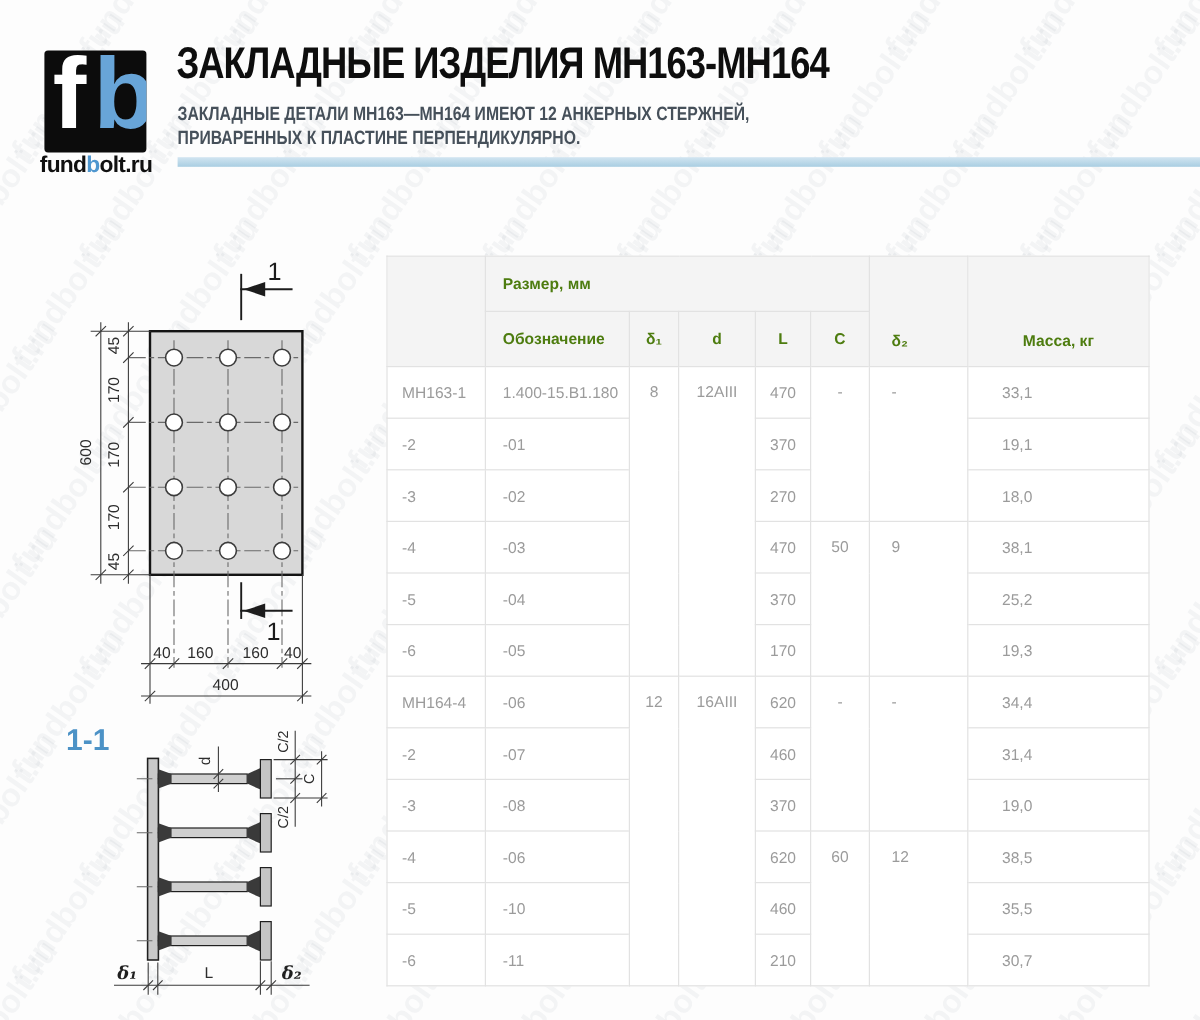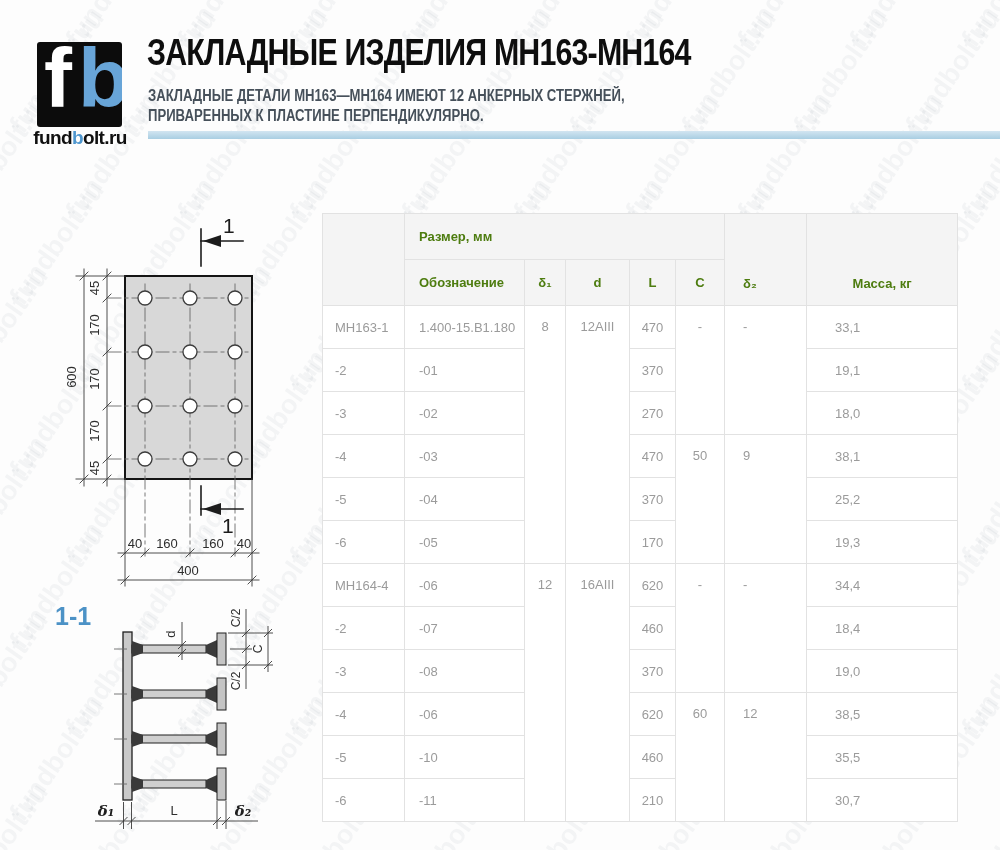--- a/index.html
+++ b/index.html
@@ -421,21 +421,21 @@
       <td rowspan="6" class="ctr mergetop">16АIII</td>
       <td class="ctr">620</td>
       <td rowspan="3" class="ctr mergetop">-</td>
       <td rowspan="3" class="pad18 mergetop">-</td>
       <td class="pad28">34,4</td>
     </tr>
     <tr>
       <td>-2</td>
       <td class="pad14">-07</td>
       <td class="ctr">460</td>
-      <td class="pad28">18,4</td>
+      <td class="pad28">31,4</td>
     </tr>
     <tr>
       <td>-3</td>
       <td class="pad14">-08</td>
       <td class="ctr">370</td>
       <td class="pad28">19,0</td>
     </tr>
     <tr>
       <td>-4</td>
       <td class="pad14">-06</td>

